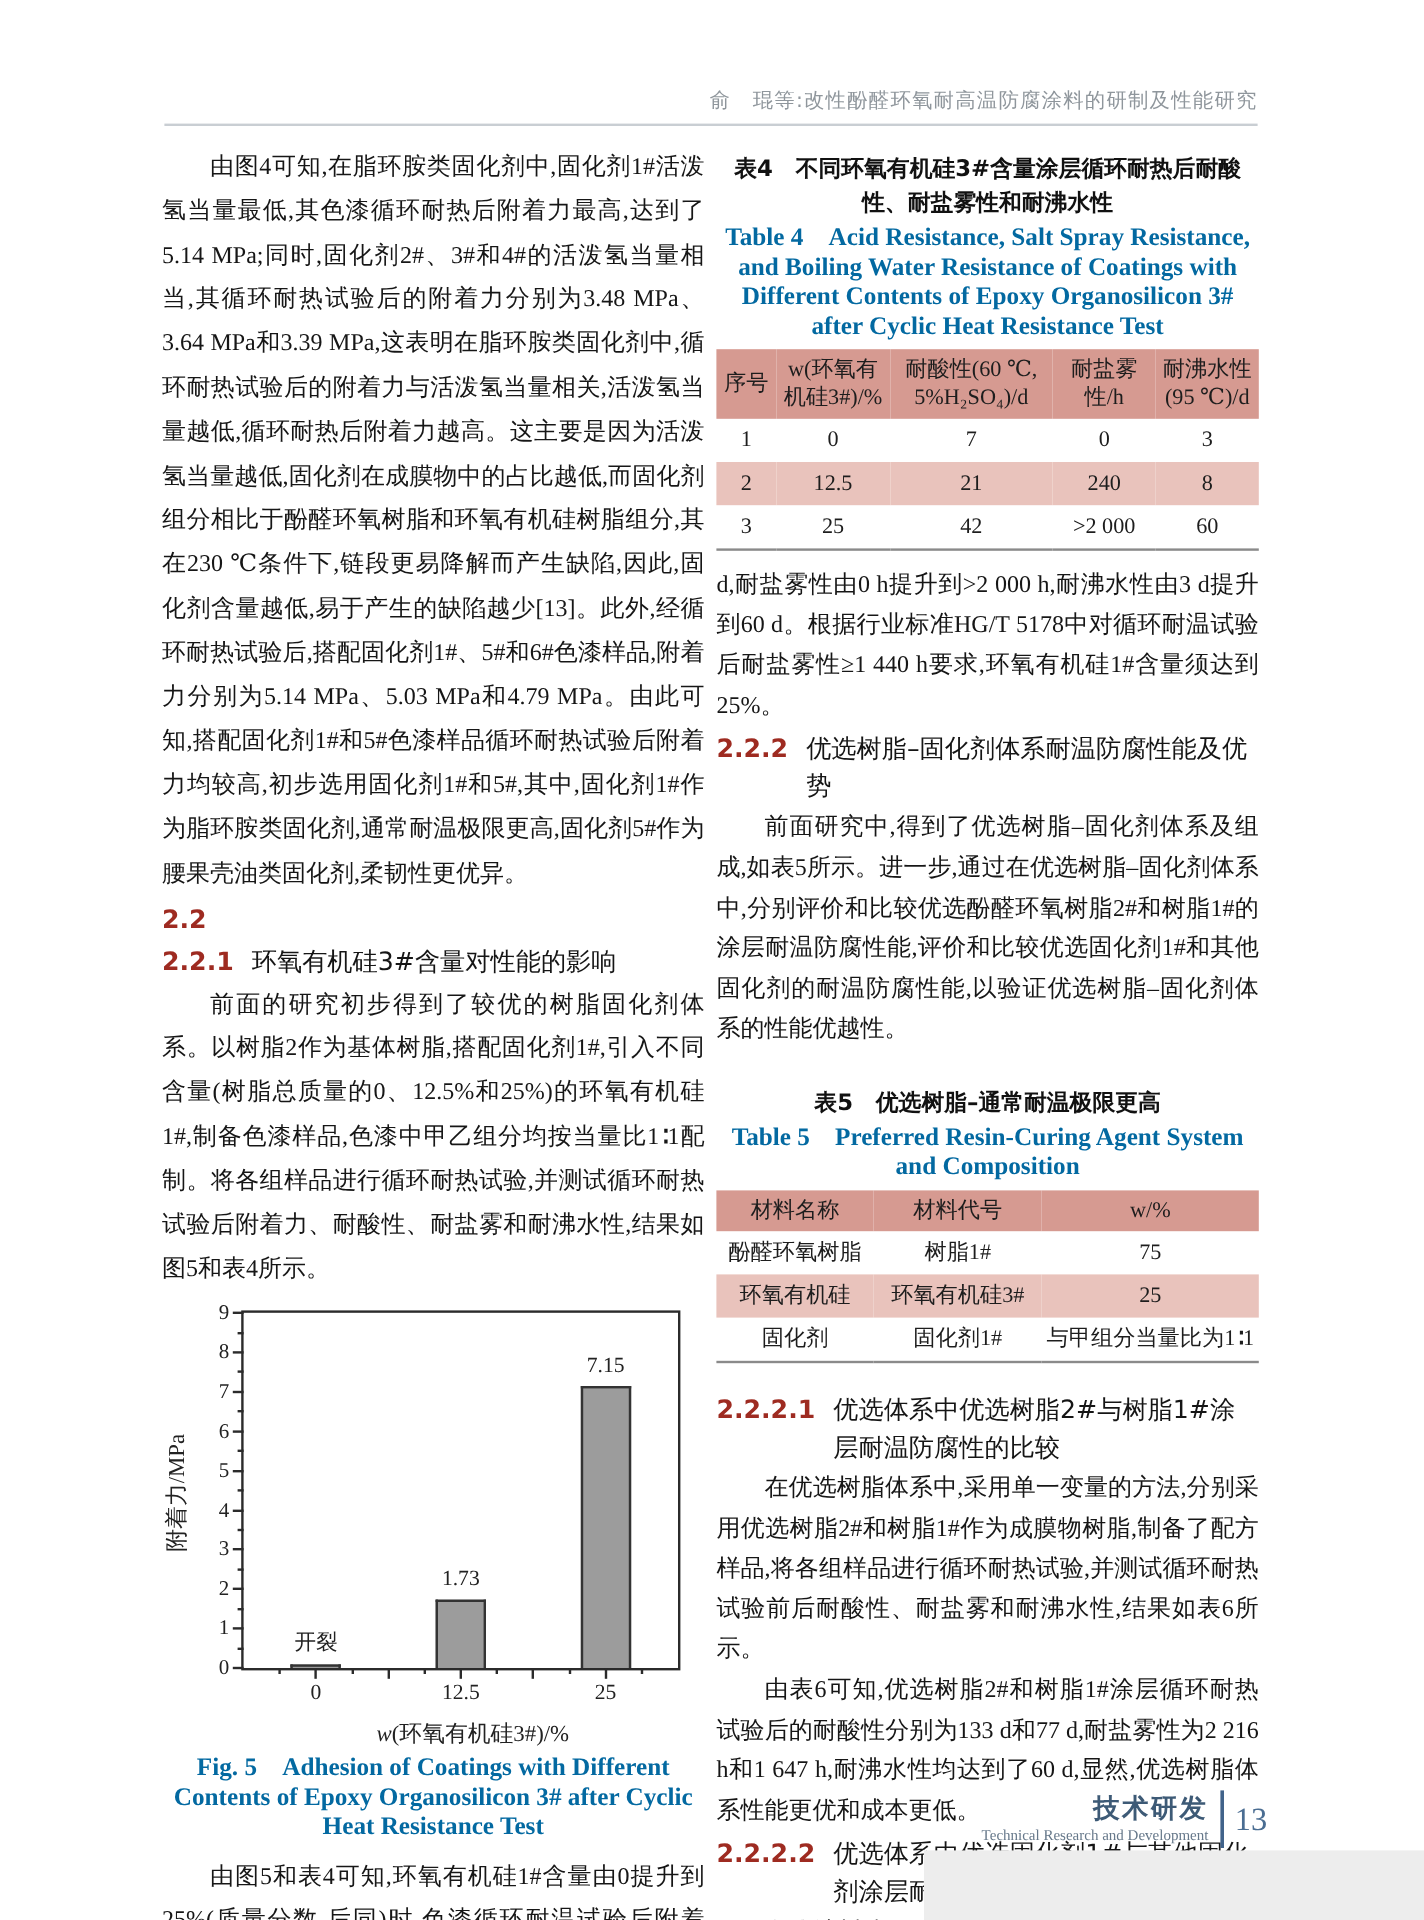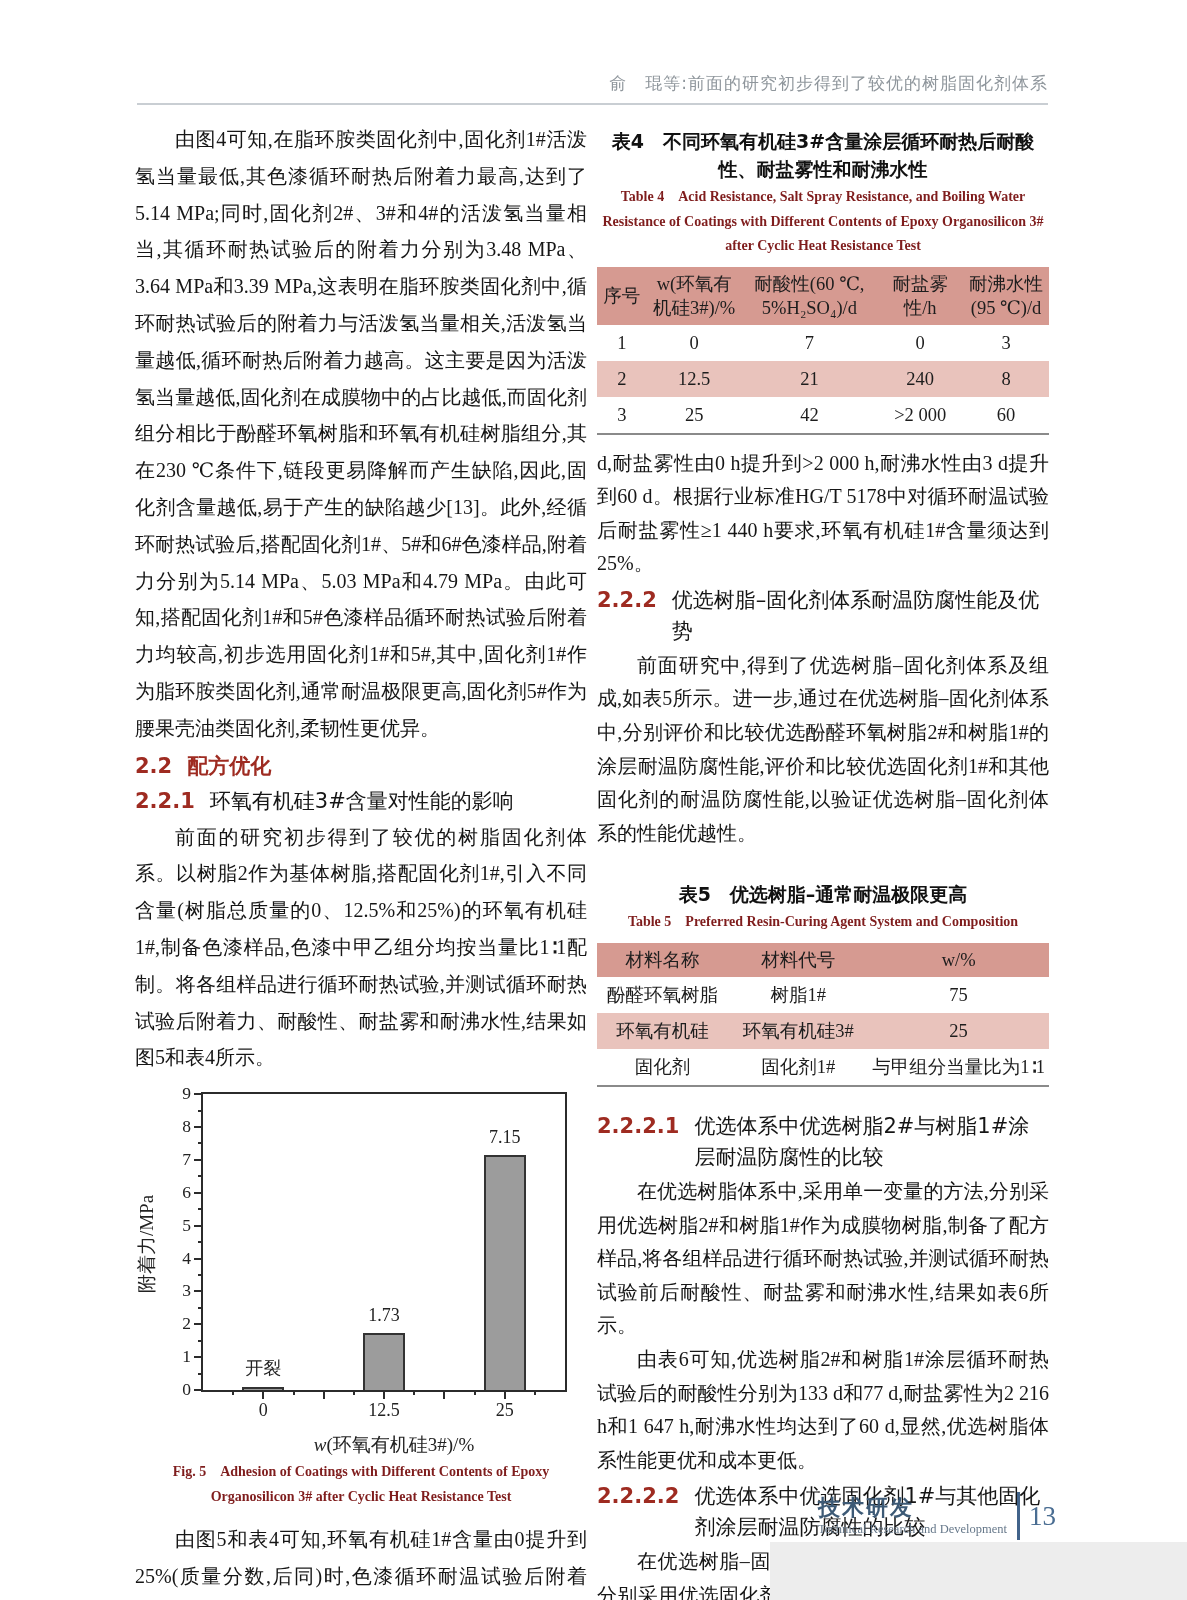--- a/index.html
+++ b/index.html
@@ -39,62 +39,61 @@
   .xtick.major{height:9px;bottom:-9px;}
   .xtick.minor{height:5px;bottom:-5px;}
   .xtick-label{position:absolute;top:calc(100% + 10px);transform:translateX(-50%);font-size:18px;color:#222;}
   .bar{position:absolute;bottom:0;background:#9c9c9c;border:2px solid #333;border-bottom:none;box-sizing:border-box;}
   .bar-label{position:absolute;transform:translateX(-50%);font-size:18px;color:#222;white-space:nowrap;}
   .xlabel{text-align:center;margin-top:40px;font-size:19px;color:#222;}
   .xlabel .w{font-style:italic;}
 
   .cap-cn{font-family:"DejaVu Sans","Liberation Sans",sans-serif;font-weight:bold;font-size:19px;
           text-align:center;line-height:28px;margin-top:10px;color:#111;}
-  .cap-en{font-family:"Liberation Serif","DejaVu Serif",serif;font-weight:bold;font-size:14px;
-          text-align:center;line-height:24.5px;margin-top:2px;color:#7f1d1d;}
+  .cap-en{font-family:"Liberation Serif","DejaVu Serif",serif;font-weight:bold;font-size:21px;
+          text-align:center;line-height:24.5px;margin-top:2px;color:#0369a1;}
 
   
   .data-table{width:100%;border-collapse:collapse;font-size:18.5px;text-align:center;
               border-bottom:2px solid #8a8a8a;margin-top:8px;}
   .data-table th{background:#d69a91;font-weight:normal;padding:5px 2px;line-height:24px;color:#1d1d1d;}
   .data-table td{padding:6px 2px;line-height:24px;color:#1d1d1d;}
   .data-table tr.alt td{background:#e9c3bc;}
   .table4 th:nth-child(1),.table4 td:nth-child(1){width:11%;}
   .table4 th:nth-child(2),.table4 td:nth-child(2){width:21%;}
   .table4 th:nth-child(3),.table4 td:nth-child(3){width:30%;}
   .table4 th:nth-child(4),.table4 td:nth-child(4){width:19%;}
   .table4 th:nth-child(5),.table4 td:nth-child(5){width:19%;}
   .table5 th:nth-child(1),.table5 td:nth-child(1){width:29%;}
   .table5 th:nth-child(2),.table5 td:nth-child(2){width:31%;}
   .table5 th:nth-child(3),.table5 td:nth-child(3){width:40%;} .gap-m{height:12px;} .gap-l{height:20px;}
 
   
   .footer-band{position:absolute;left:770px;top:1542px;width:417px;height:58px;background:#ededed;}
   .footer{position:absolute;top:1492px;right:131px;display:flex;align-items:center;}
-  .footer-text{}
+  .footer-text{text-align:right;}
   .footer-cn{font-family:"DejaVu Sans","Liberation Sans",sans-serif;font-weight:bold;font-size:22px;
              color:#3d5a76;line-height:27px;letter-spacing:2px;}
   .footer-en{font-size:12.5px;color:#66788a;line-height:17px;}
   .footer-bar{width:3px;height:48px;background:#41638a;margin:0 9px 0 10px;}
   .footer-page{font-size:27px;color:#4a6d92;}
 </style>
 </head>
 <body>
 
 <div class="page">
 
-  <div class="header-title">俞　琨等:前面的研究初步得到了较优的树脂固化剂体系</div>
+  <div class="header-title">俞　琨等:改性酚醛环氧耐高温防腐涂料的研制及性能研究</div>
   <div class="header-rule"></div>
 
   <div class="col-left">
     <p class="para indent">由图4可知,在脂环胺类固化剂中,固化剂1#活泼氢当量最低,其色漆循环耐热后附着力最高,达到了5.14 MPa;同时,固化剂2#、3#和4#的活泼氢当量相当,其循环耐热试验后的附着力分别为3.48 MPa、3.64 MPa和3.39 MPa,这表明在脂环胺类固化剂中,循环耐热试验后的附着力与活泼氢当量相关,活泼氢当量越低,循环耐热后附着力越高。这主要是因为活泼氢当量越低,固化剂在成膜物中的占比越低,而固化剂组分相比于酚醛环氧树脂和环氧有机硅树脂组分,其在230 ℃条件下,链段更易降解而产生缺陷,因此,固化剂含量越低,易于产生的缺陷越少[13]。此外,经循环耐热试验后,搭配固化剂1#、5#和6#色漆样品,附着力分别为5.14 MPa、5.03 MPa和4.79 MPa。由此可知,搭配固化剂1#和5#色漆样品循环耐热试验后附着力均较高,初步选用固化剂1#和5#,其中,固化剂1#作为脂环胺类固化剂,通常耐温极限更高,固化剂5#作为腰果壳油类固化剂,柔韧性更优异。</p>
 
     <div class="sec red">
       <span class="num">2.2</span>
-      <span class="title">配方优化</span>
     </div>
     <div class="sec">
       <span class="num">2.2.1</span>
       <span class="title">环氧有机硅3#含量对性能的影响</span>
     </div>
 
     <p class="para indent">前面的研究初步得到了较优的树脂固化剂体系。以树脂2作为基体树脂,搭配固化剂1#,引入不同含量(树脂总质量的0、12.5%和25%)的环氧有机硅1#,制备色漆样品,色漆中甲乙组分均按当量比1∶1配制。将各组样品进行循环耐热试验,并测试循环耐热试验后附着力、耐酸性、耐盐雾和耐沸水性,结果如图5和表4所示。</p>
 
     <div class="figure">
       <div class="chart">

